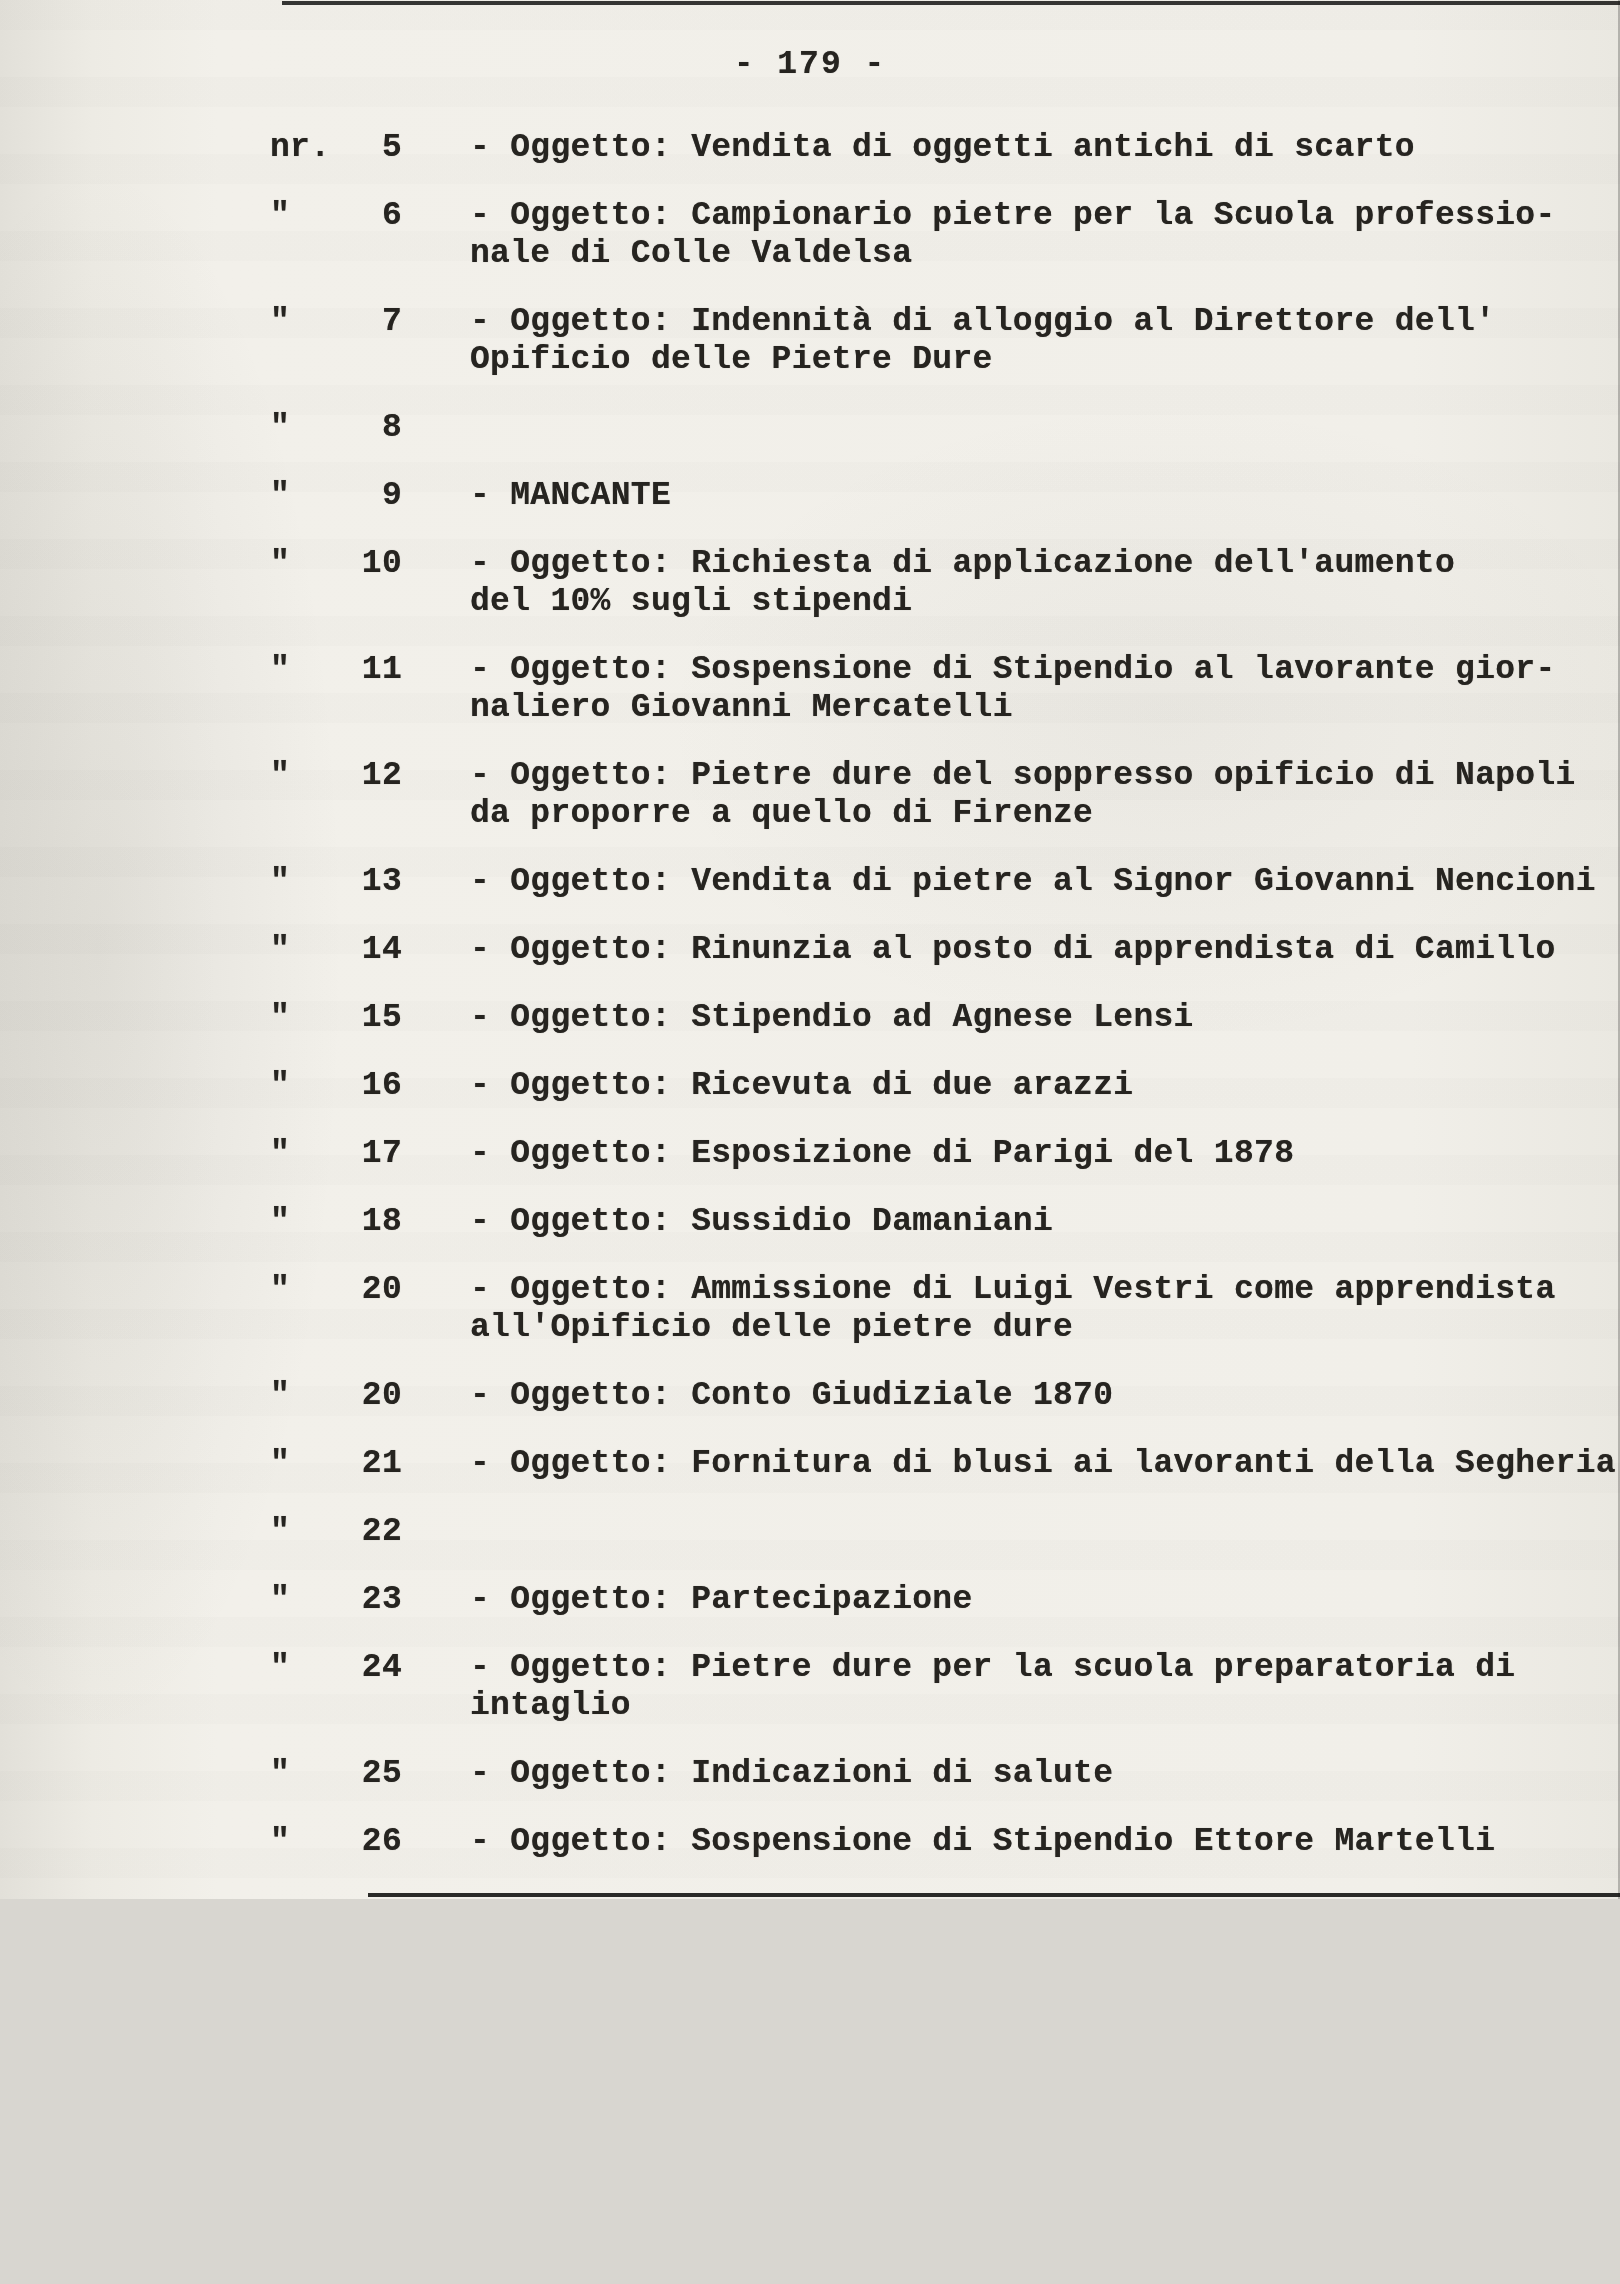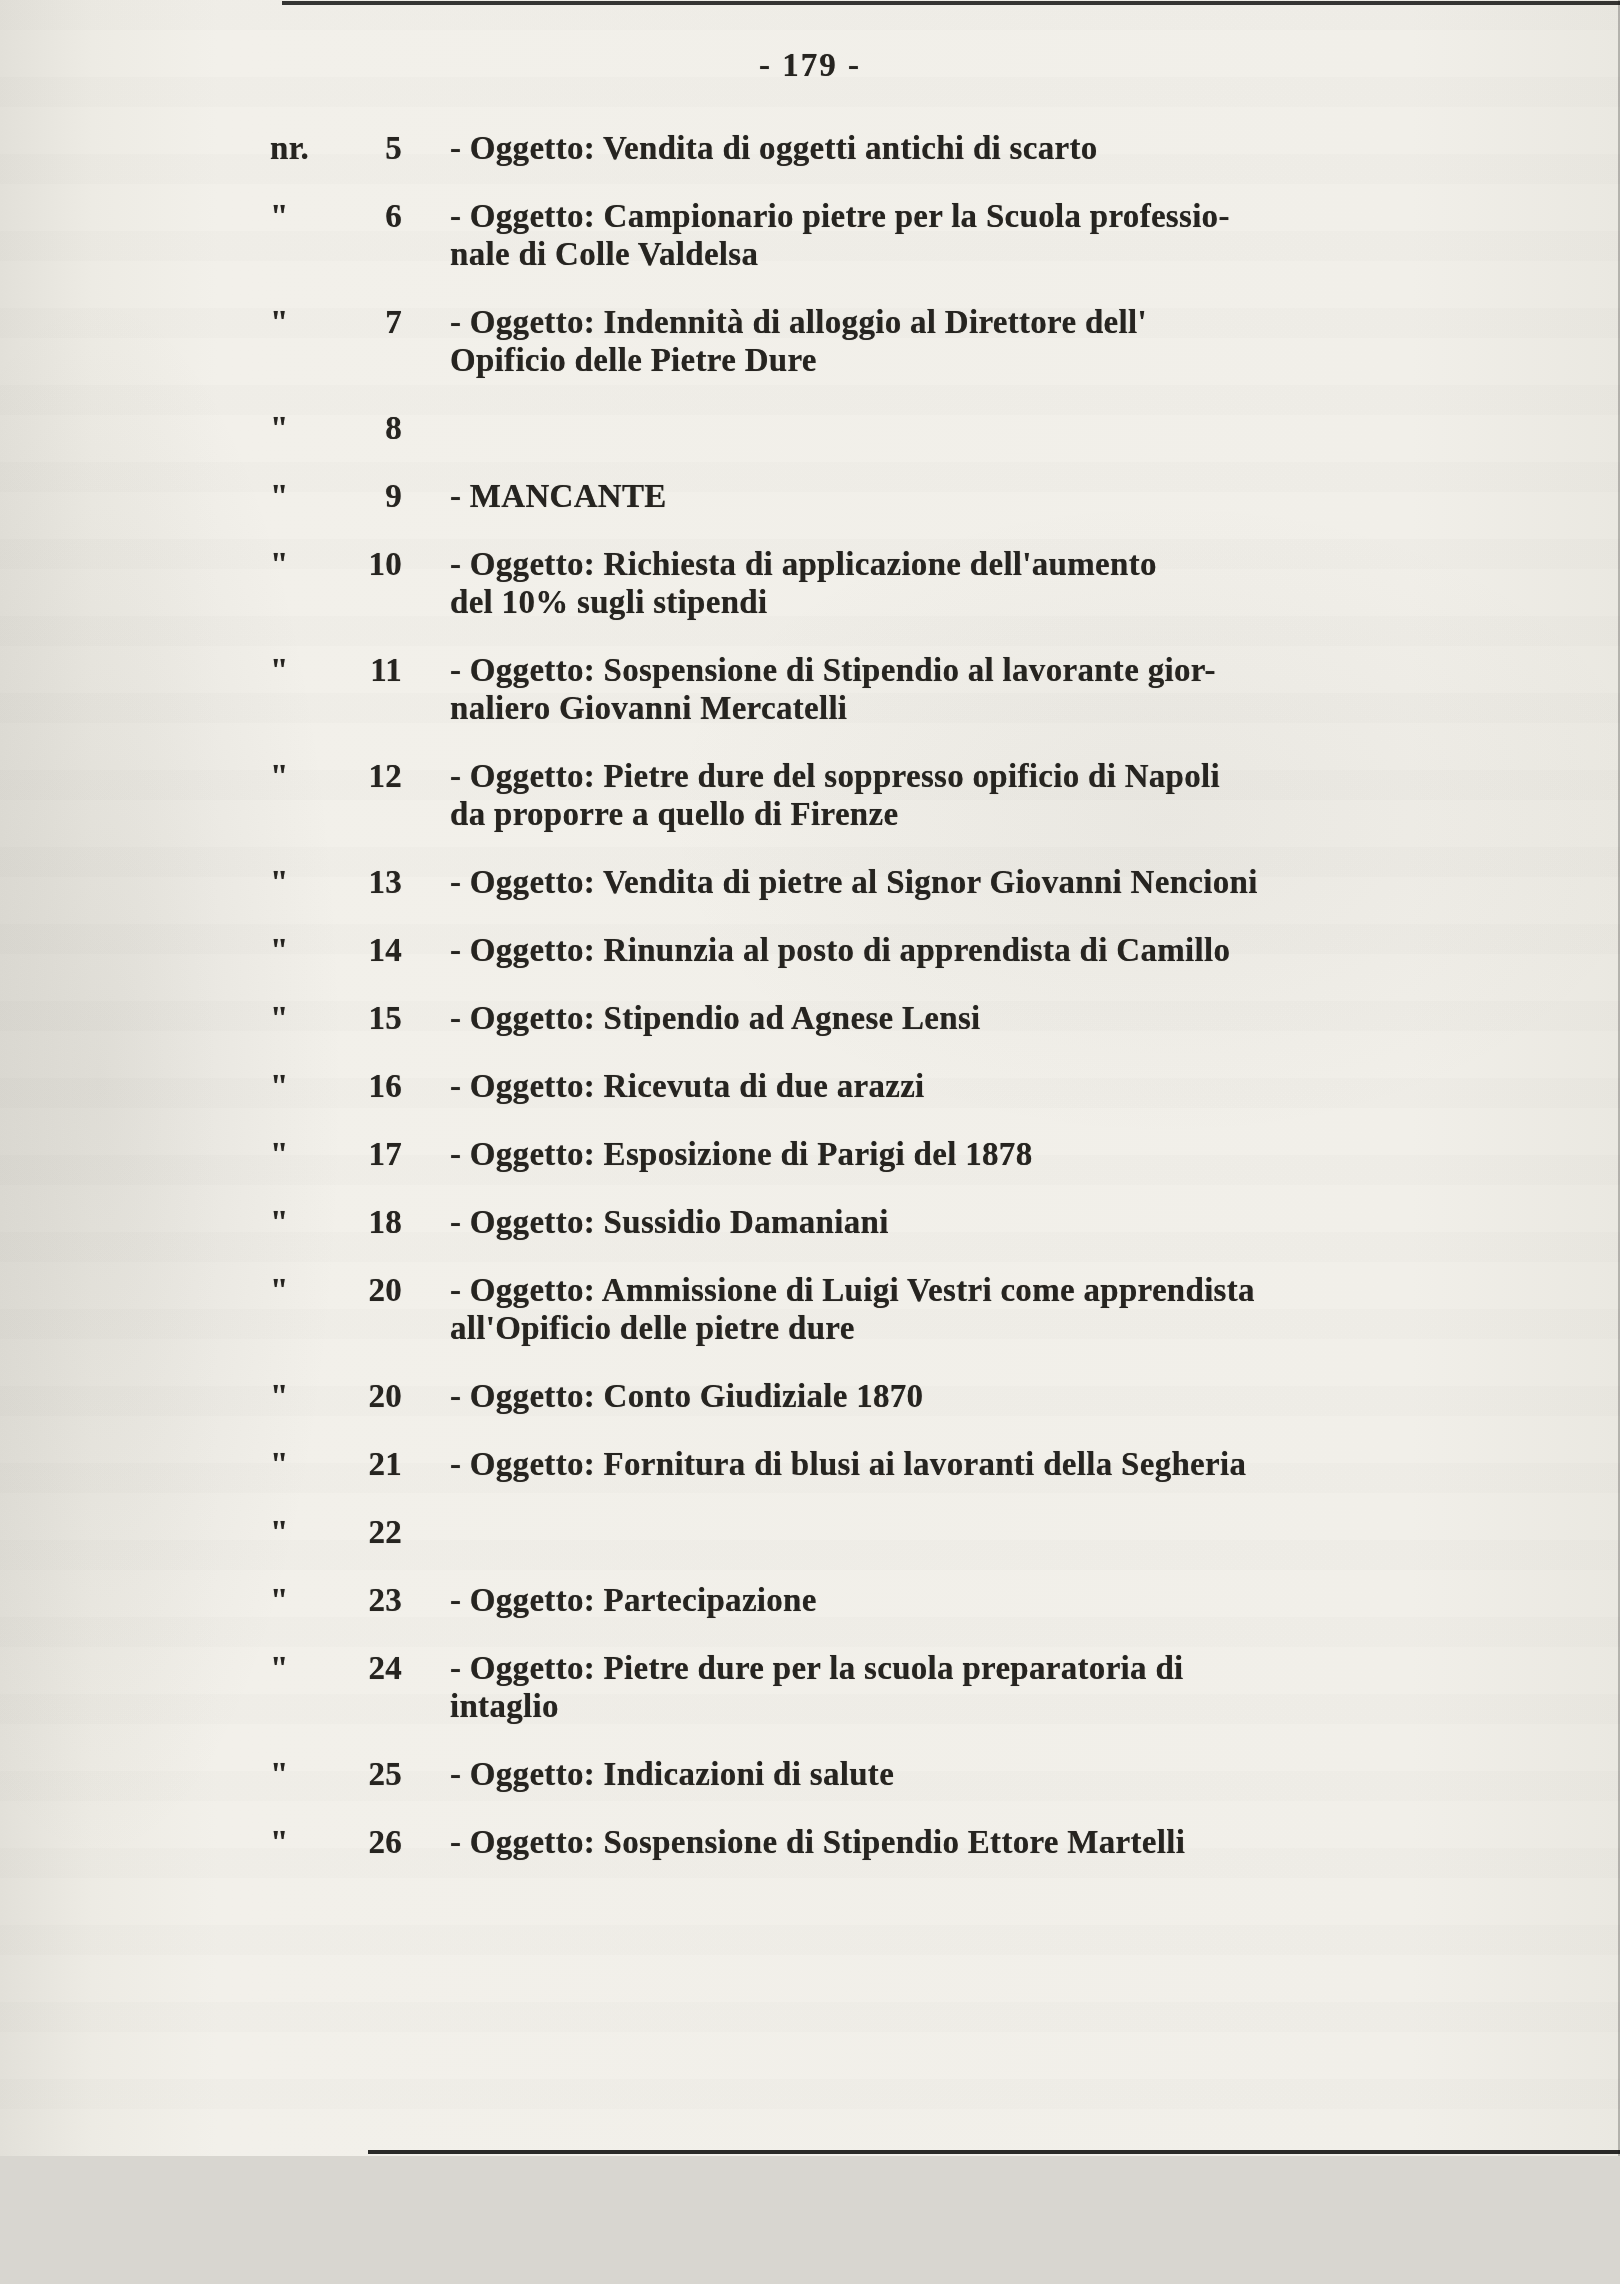--- a/index.html
+++ b/index.html
@@ -3,24 +3,24 @@
 <meta charset="utf-8">
 <style>
   html, body {
     margin: 0;
     padding: 0;
     background: #d8d6d0;
   }
   .page {
     position: relative;
     width: 1620px;
-    height: 2156px;
+    height: 1899px;
     overflow: hidden;
     color: #262420;
-    font-family: Liberation Serif, serif;
+    font-family: Liberation Mono, monospace;
     font-weight: bold;
     letter-spacing: 0.3px;
     background:
       repeating-linear-gradient(180deg, rgba(60,58,52,0.015) 0px, rgba(60,58,52,0.015) 30px, rgba(0,0,0,0) 30px, rgba(0,0,0,0) 77px),
       radial-gradient(ellipse 722px 459px at 72% 38%, rgba(110,108,100,0.06), rgba(0,0,0,0) 70%),
       radial-gradient(ellipse 328px 1050px at 6% 50%, rgba(90,88,82,0.10), rgba(0,0,0,0) 75%),
       linear-gradient(90deg, #e2e0d9 0px, #edebe4 92px, #f2f0ea 217px, #f1efe9 1411px, #eae8e1 1620px);
   }
   
   .artifact {
@@ -65,20 +65,21 @@
     line-height: 38px;
     text-shadow: 0 0 0.7px rgba(35,33,30,0.6);
   }
   .entry .text {
     padding-left: 48px;
   }
   .entry .text .line {
     line-height: 38px;
     white-space: pre;
     text-shadow: 0 0 0.7px rgba(35,33,30,0.6);
+    margin-left: 20px;
   }
 </style>
 </head>
 <body>
 
 <div class="page">
 
   <div class="artifact artifact-top"></div>
   <div class="artifact artifact-bottom"></div>
   <div class="artifact artifact-right"></div>

